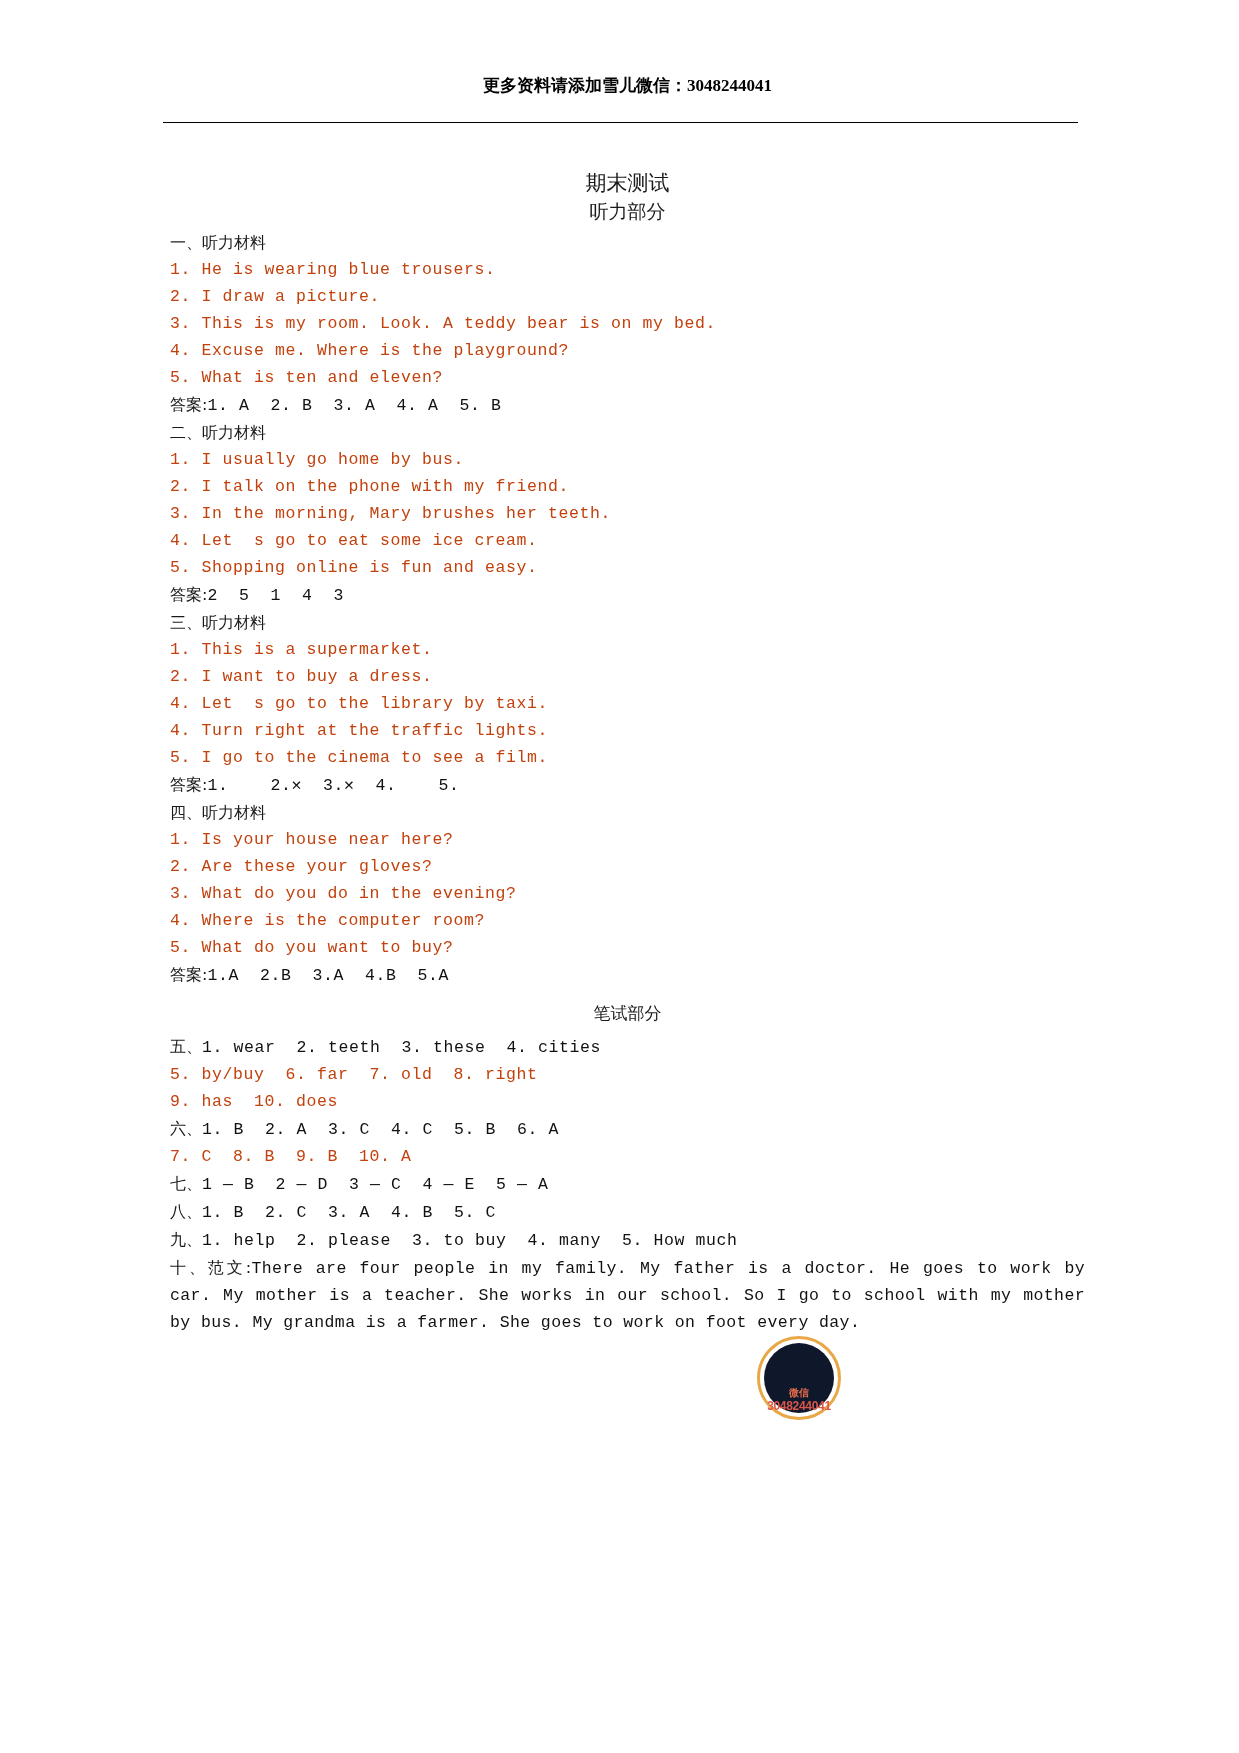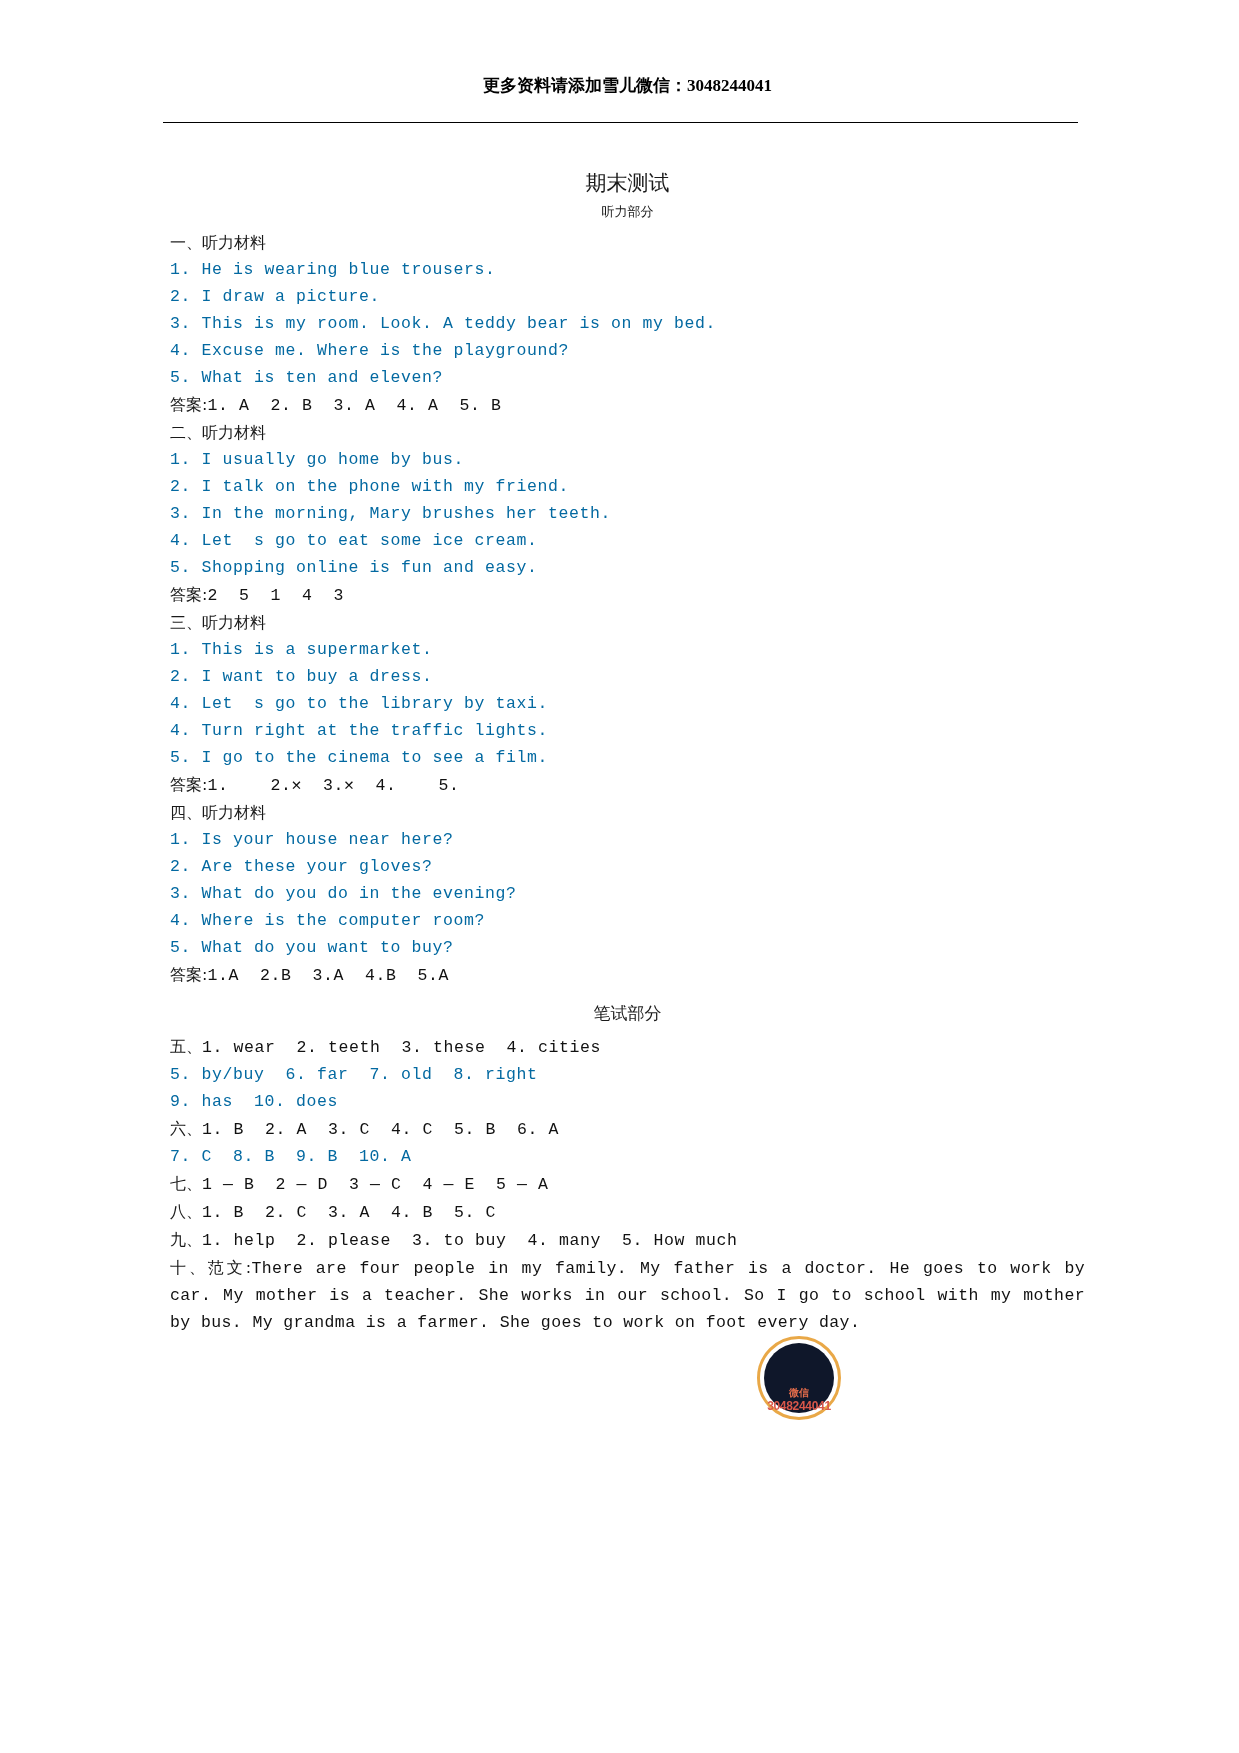--- a/index.html
+++ b/index.html
@@ -61,21 +61,21 @@
     text-align: center;
     font-family: "DejaVu Sans", "Liberation Sans", sans-serif;
     font-size: 21px;
     line-height: 30px;
     margin: 0 0 0 0;
     color: #1a1a1a;
   }
   .doc-subtitle {
     text-align: center;
     font-family: "DejaVu Sans", "Liberation Sans", sans-serif;
-    font-size: 13px;
+    font-size: 19px;
     line-height: 27px;
     margin: 0 0 4px 0;
     color: #1a1a1a;
   }
   .section-mid-title {
     text-align: center;
     font-family: "DejaVu Sans", "Liberation Sans", sans-serif;
     font-size: 17px;
     line-height: 28px;
     margin: 10px 0 6px 0;
@@ -89,21 +89,21 @@
     color: #1a1a1a;
     margin: 0;
     white-space: pre;
   }
 
   .line {
     font-family: "Liberation Mono", "DejaVu Sans Mono", monospace;
     font-size: 16.5px;
     line-height: 27px;
     letter-spacing: 0.6px;
-    color: #0369a1;
+    color: #c2410c;
     margin: 0;
     white-space: pre;
   }
 
   .ans-line {
     font-size: 16.5px;
     line-height: 27px;
     margin: 0;
     white-space: pre;
     color: #111;

